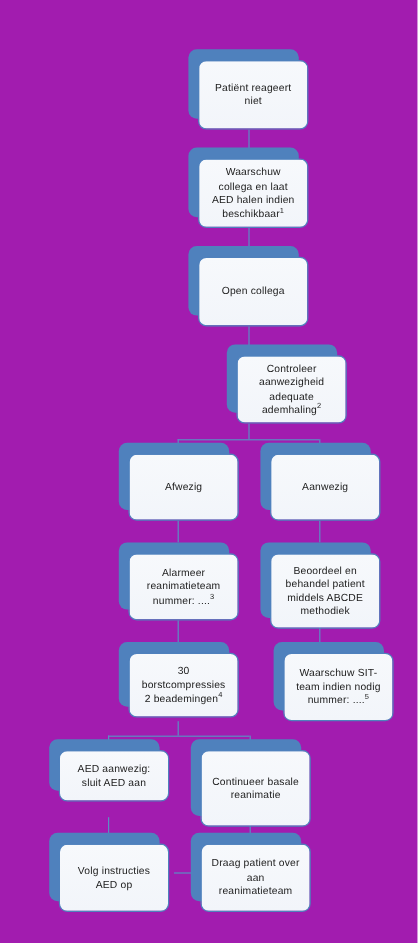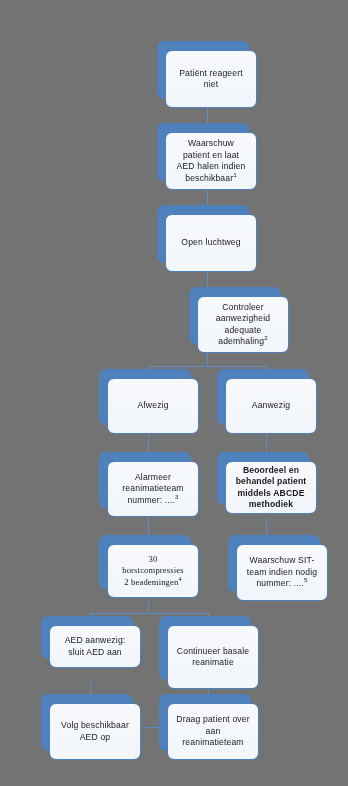--- a/index.html
+++ b/index.html
@@ -8,21 +8,21 @@
     padding: 0;
     background: #ffffff;
   }
   body {
     font-family: "Liberation Sans", sans-serif;
   }
   #canvas {
     position: relative;
     width: 348px;
     height: 786px;
-    background: #737373;
+    background: #a21caf;
     overflow: hidden;
   }
 
   
   .conn {
     position: absolute;
     background: #5b8ec4;
   }
   .conn.v { width: 1px; }
   .conn.h { height: 1px; }
@@ -112,30 +112,30 @@
     <div class="card">
       <span class="label">Patiënt reageert
 niet</span>
     </div>
   </div>
 
   <div class="node" style="left:157px; top:123px; width:100px; height:67px;">
     <div class="plate"></div>
     <div class="card">
       <span class="label"><span>Waarschuw
-patient en laat
+collega en laat
 AED halen indien
 beschikbaar</span><sup>1</sup></span>
     </div>
   </div>
 
   <div class="node" style="left:157px; top:205px; width:100px; height:67px;">
     <div class="plate"></div>
     <div class="card">
-      <span class="label">Open luchtweg</span>
+      <span class="label">Open collega</span>
     </div>
   </div>
 
   <div class="node" style="left:157px; top:287px; width:100px; height:66px;margin-left:32px;">
     <div class="plate"></div>
     <div class="card">
       <span class="label"><span>Controleer
 aanwezigheid
 adequate
 ademhaling</span><sup>2</sup></span>
@@ -158,31 +158,31 @@
 
   <div class="node" style="left:99px; top:452px; width:100px; height:65px;border-radius:32px;">
     <div class="plate"></div>
     <div class="card">
       <span class="label"><span>Alarmeer
 reanimatieteam
 nummer: ....</span><sup>3</sup></span>
     </div>
   </div>
 
-  <div class="node" style="left:217px; top:452px; width:100px; height:62px;font-weight:bold;">
+  <div class="node" style="left:217px; top:452px; width:100px; height:72px;">
     <div class="plate"></div>
     <div class="card">
       <span class="label">Beoordeel en
 behandel patient
 middels ABCDE
 methodiek</span>
     </div>
   </div>
 
-  <div class="node" style="left:99px; top:535px; width:100px; height:63px;font-family:Liberation Serif, serif;">
+  <div class="node" style="left:99px; top:535px; width:100px; height:63px;">
     <div class="plate"></div>
     <div class="card">
       <span class="label"><span>30
 borstcompressies
 2 beademingen</span><sup>4</sup></span>
     </div>
   </div>
 
   <div class="node" style="left:217px; top:535px; width:100px; height:66px;margin-left:11px;">
     <div class="plate"></div>
@@ -205,21 +205,21 @@
     <div class="plate"></div>
     <div class="card">
       <span class="label">Continueer basale
 reanimatie</span>
     </div>
   </div>
 
   <div class="node" style="left:41px; top:694px; width:100px; height:66px;">
     <div class="plate"></div>
     <div class="card">
-      <span class="label">Volg beschikbaar
+      <span class="label">Volg instructies
 AED op</span>
     </div>
   </div>
 
   <div class="node" style="left:159px; top:694px; width:100px; height:66px;">
     <div class="plate"></div>
     <div class="card">
       <span class="label">Draag patient over
 aan
 reanimatieteam</span>

